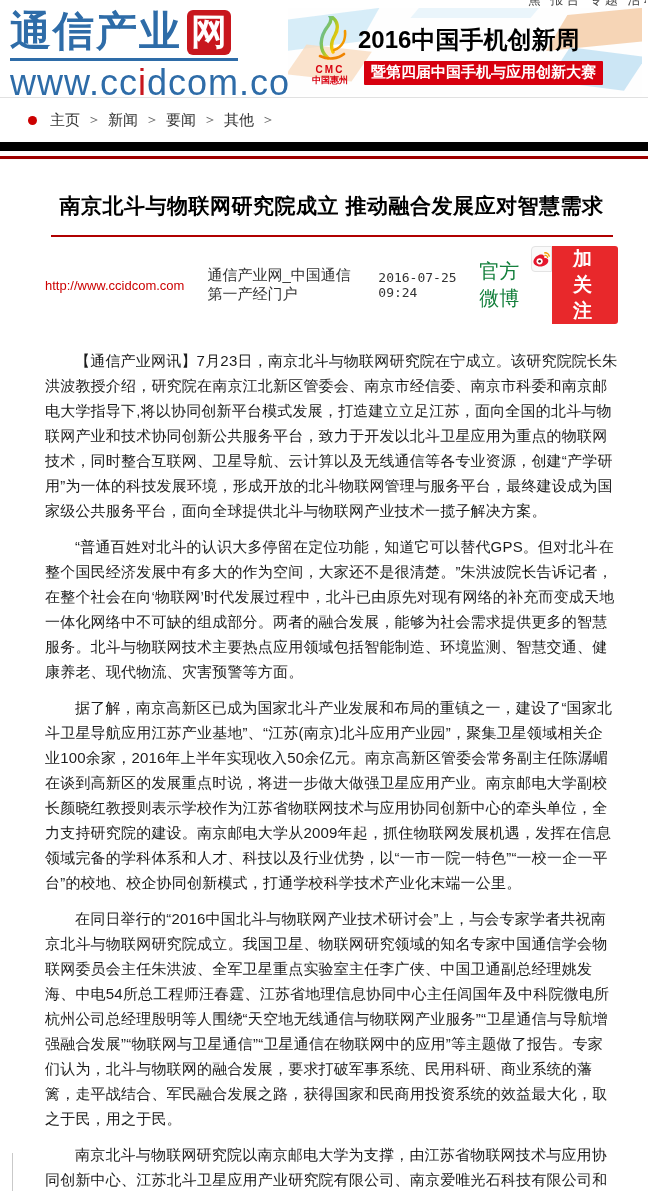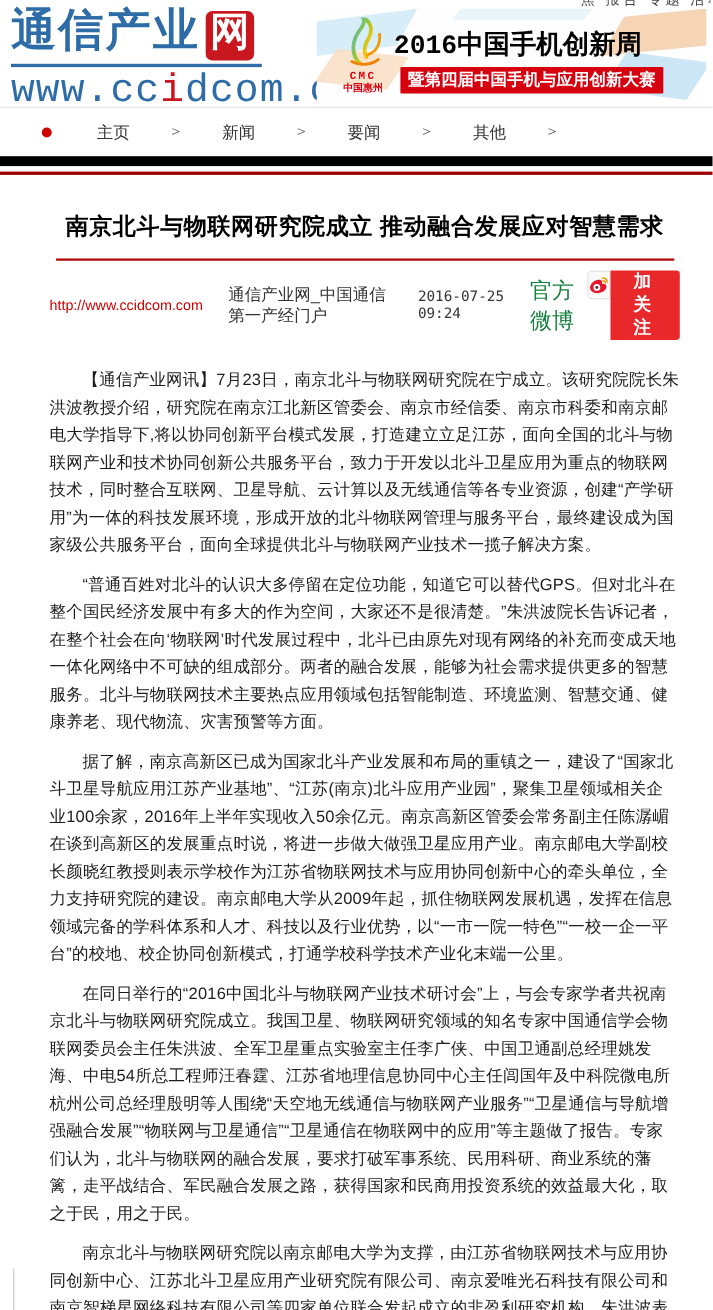--- a/index.html
+++ b/index.html
@@ -5,21 +5,21 @@
   * { margin:0; padding:0; box-sizing:border-box; }
   html,body { background:#fff; }
   body { font-family:"Liberation Sans","DejaVu Sans",sans-serif; }
   .page { position:relative; width:648px; height:1191px; background:#ffffff; overflow:hidden; margin:0 auto; }
 
   
   .clipped-nav { position:absolute; top:0; left:280px; right:2px; height:9px; overflow:hidden; }
   .clipped-nav span { display:block; margin-top:-9px; font-size:13px; color:#444; letter-spacing:3px; white-space:nowrap; }
 
   
-  .site-header { position:absolute; top:0; left:0; width:528px; height:97px; background:#fff;font-family:Liberation Mono, monospace; }
+  .site-header { position:absolute; top:0; left:0; width:528px; height:97px; background:#fff; }
   .logo { position:absolute; left:10px; top:9px; cursor:pointer; }
   .logo-row { display:flex; align-items:flex-start; }
   .logo-main { font-size:41px; font-weight:bold; color:#2e6ca8; letter-spacing:2px; line-height:1.1; }
   .logo-box { background:#c8171e; color:#fff; font-size:36px; font-weight:bold; line-height:1; padding:4px 4px 5px; border-radius:6px; margin-left:5px; margin-top:1px; }
   .logo-underline { height:3px; background:#2e6ca8; margin-top:3px; width:228px; }
   .logo-url { font-size:36px; color:#2e6ca8; margin-top:1px; letter-spacing:1px; }
   .logo-url .accent { color:#c8171e; }
 
   
   .banner { position:absolute; left:288px; top:8px; width:354px; height:87px; background:#fefefe; overflow:hidden; cursor:pointer; }
@@ -29,41 +29,41 @@
   .s3 { right:-14px; top:2px;  width:96px; height:36px; background:#f3c79e; opacity:.75; transform:skewX(-35deg) rotate(-6deg); }
   .s4 { right:4px; top:44px; width:82px; height:34px; background:#bfe0f2; opacity:.8; transform:skewX(-28deg) rotate(7deg); }
   .s5 { left:130px; top:-8px; width:120px; height:18px; background:#e8f4fb; opacity:.9; transform:skewX(-40deg); }
   .cmc { position:absolute; left:14px; top:8px; width:56px; text-align:center; }
   .cmc-acro { color:#d7000f; font-weight:bold; font-size:10px; letter-spacing:2px; line-height:1; margin-top:1px; }
   .cmc-region { color:#d7000f; font-weight:bold; font-size:9px; line-height:1.2; }
   .banner-title { position:absolute; left:70px; top:16px; font-size:24px; font-weight:900; color:#000000; white-space:nowrap; letter-spacing:0; }
   .banner-subtitle { position:absolute; left:76px; top:53px; background:#d7000f; color:#fff; font-size:15px; font-weight:bold; padding:2px 7px 3px; white-space:nowrap; border-radius:1px; }
 
   
-  .crumb-bar { position:absolute; top:97px; left:0; width:648px; height:45px; border-top:1px solid #e1e1e1; background:#fff; display:flex; align-items:center; padding-left:38px;gap:28px; }
+  .crumb-bar { position:absolute; top:97px; left:0; width:648px; height:45px; border-top:1px solid #e1e1e1; background:#fff; display:flex; align-items:center; padding-left:28px; }
   .crumb-dot { width:9px; height:9px; border-radius:50%; background:#cc0000; margin-right:13px; }
   .crumb-bar a { font-size:15px; color:#333; text-decoration:none; cursor:pointer; }
   .crumb-sep { font-size:14px; color:#666; margin:0 7px; }
 
   
   .bar-black { position:absolute; top:142px; left:0; width:648px; height:9px; background:#000; }
   .bar-red   { position:absolute; top:156px; left:0; width:648px; height:3px; background:#9e0000; }
 
   
   .article { position:absolute; top:159px; left:0; width:648px; padding:33px 30px 0 45px; }
   .article-title { text-align:center; font-size:21px; font-weight:bold; color:#000; letter-spacing:0.5px; }
   .title-rule { width:562px; height:0; border-top:2px solid #b00000; margin:15px auto 0; }
   .meta { display:flex; align-items:center; margin-top:9px; }
   .meta-url { font-family:Liberation Sans, sans-serif; font-size:13px; color:#cc0000; cursor:pointer; }
   .meta-source { font-size:15px; color:#333; margin-left:23px; }
   .meta-date { font-family:"DejaVu Sans Mono","Liberation Mono",monospace; font-size:13px; color:#333; margin-left:20px; }
   .meta-weibo { font-size:20px; color:#15803d; margin-left:20px; cursor:pointer; }
   .follow-btn { display:flex; align-items:stretch; margin-left:auto; cursor:pointer; }
   .wb-icon-box { width:26px; height:26px; background:#fafafa; border:1px solid #e3e3e3; border-radius:4px 0 0 4px; display:flex; align-items:center; justify-content:center; }
-  .wb-follow { background:#e8282b; color:#fff; font-size:16px; font-weight:bold; display:flex; align-items:center; padding:0 21px; border-radius:0 3px 3px 0; }
+  .wb-follow { background:#e8282b; color:#fff; font-size:19px; font-weight:bold; display:flex; align-items:center; padding:0 21px; border-radius:0 3px 3px 0; }
 
   .article p { font-size:15px; line-height:25px; color:#1c1c1c; text-indent:2em; margin-top:11px; letter-spacing:0.2px; }
   .article p.first { margin-top:24px; }
 
   .border-fragment { position:absolute; left:12px; bottom:0; width:1px; height:38px; background:#c9c9c9; }
 </style>
 </head>
 <body>
 
 <div class="page">

